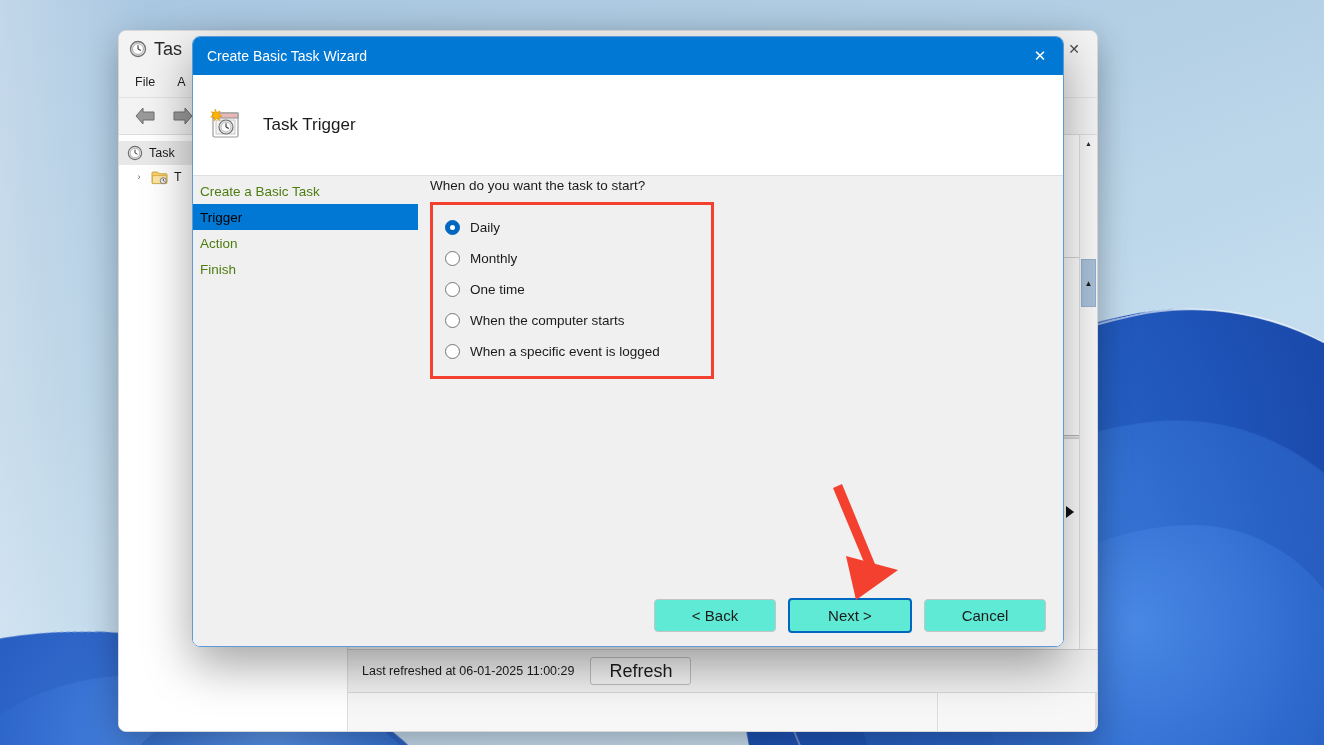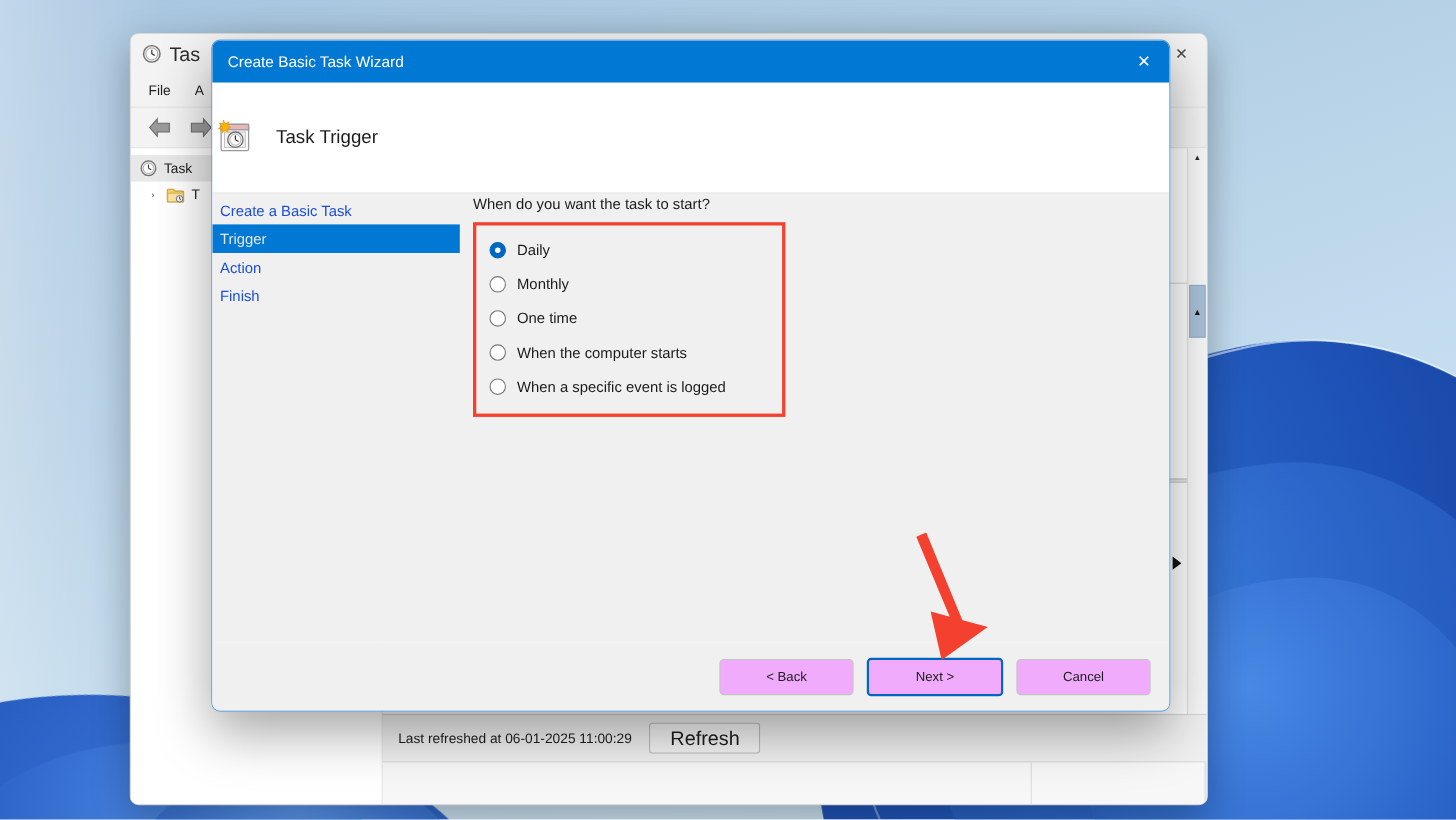--- a/index.html
+++ b/index.html
@@ -300,21 +300,21 @@
     display: flex; align-items: center; justify-content: center;
     color: #ffffff;
     font-size: 15px;
   }
   #wiz-header {
     flex: 0 0 auto;
     height: 100px;
     background: #ffffff;
     display: flex;
     align-items: center;
-    padding-left: 2px;
+    padding-left: 14px;
     gap: 18px;
     border-bottom: 1px solid #dfdfdf;
   }
   #wiz-header .hdr-icon { width: 38px; height: 38px; flex: 0 0 auto; }
   #wiz-header-title {
     font-size: 17px;
     color: #1b1b1b;
   }
   #wiz-content {
     flex: 1 1 auto;
@@ -327,25 +327,25 @@
     width: 225px;
     flex: 0 0 auto;
     padding-top: 2px;
   }
   .step {
     height: 26px;
     display: flex;
     align-items: center;
     padding-left: 7px;
     font-size: 13.5px;
-    color: #1d4ed8;
+    color: #4d7c0f;
   }
   .step.selected {
     background: #0078d4;
-    color: #e5e5e5;
+    color: #000000;
   }
   #wiz-pane {
     flex: 1 1 auto;
     padding-left: 12px;
     padding-top: 2px;
     min-width: 0;
   }
   #wiz-question {
     font-size: 13.5px;
     color: #1b1b1b;
@@ -397,24 +397,24 @@
     background: #f0f0f0;
     display: flex;
     align-items: center;
     justify-content: flex-end;
     gap: 12px;
     padding-right: 17px;
   }
   .wiz-btn {
     min-width: 100px;
     height: 31px;
-    background: #f0abfc;
+    background: #5eead4;
     border: 1px solid #c4c4c4;
     border-radius: 4px;
-    font-size: 12px;
+    font-size: 15px;
     color: #1b1b1b;
     display: flex;
     align-items: center;
     justify-content: center;
     padding: 0 10px;
   }
   .wiz-btn.focused {
     border: 2px solid #0067c0;
   }
 

